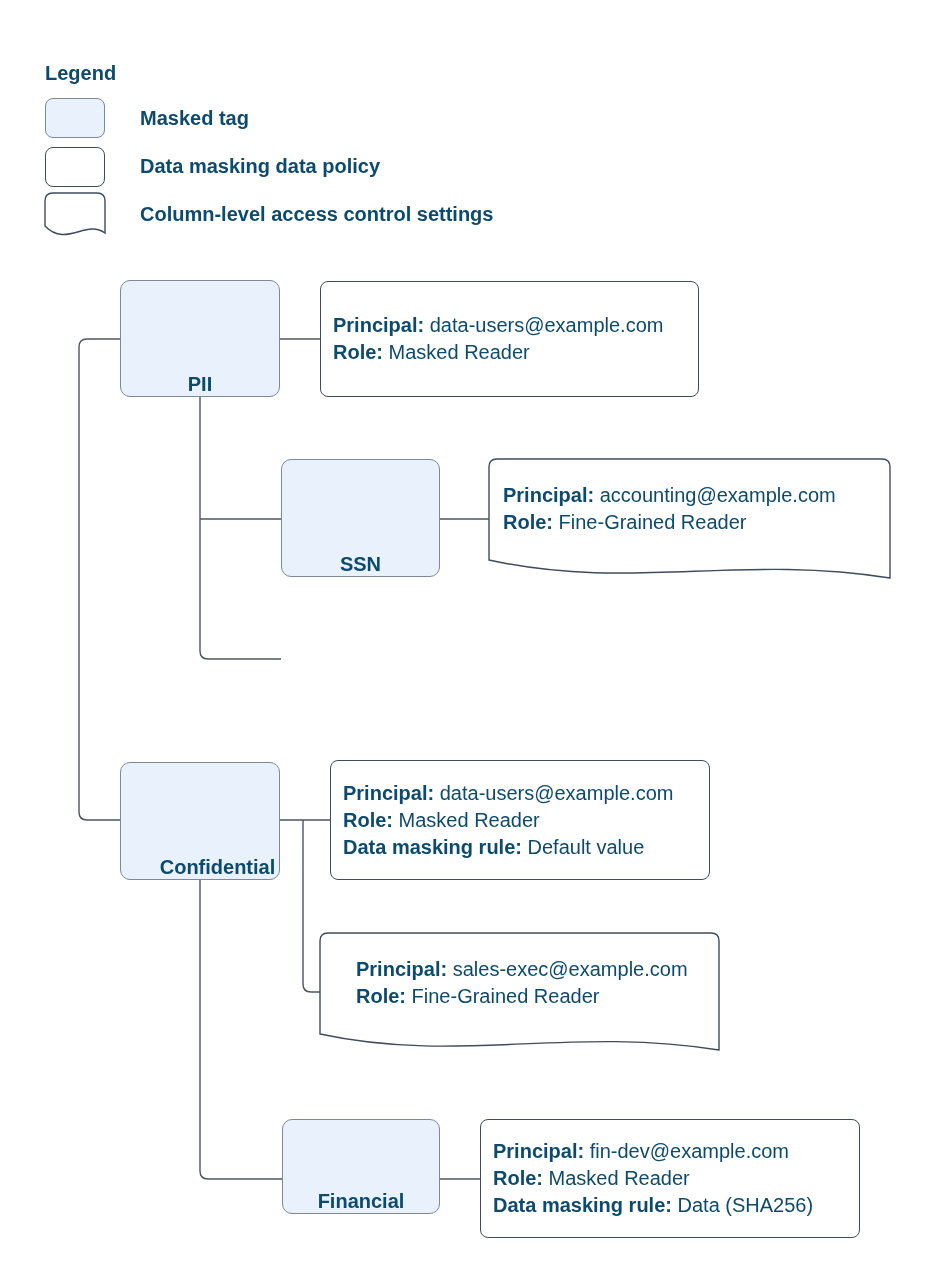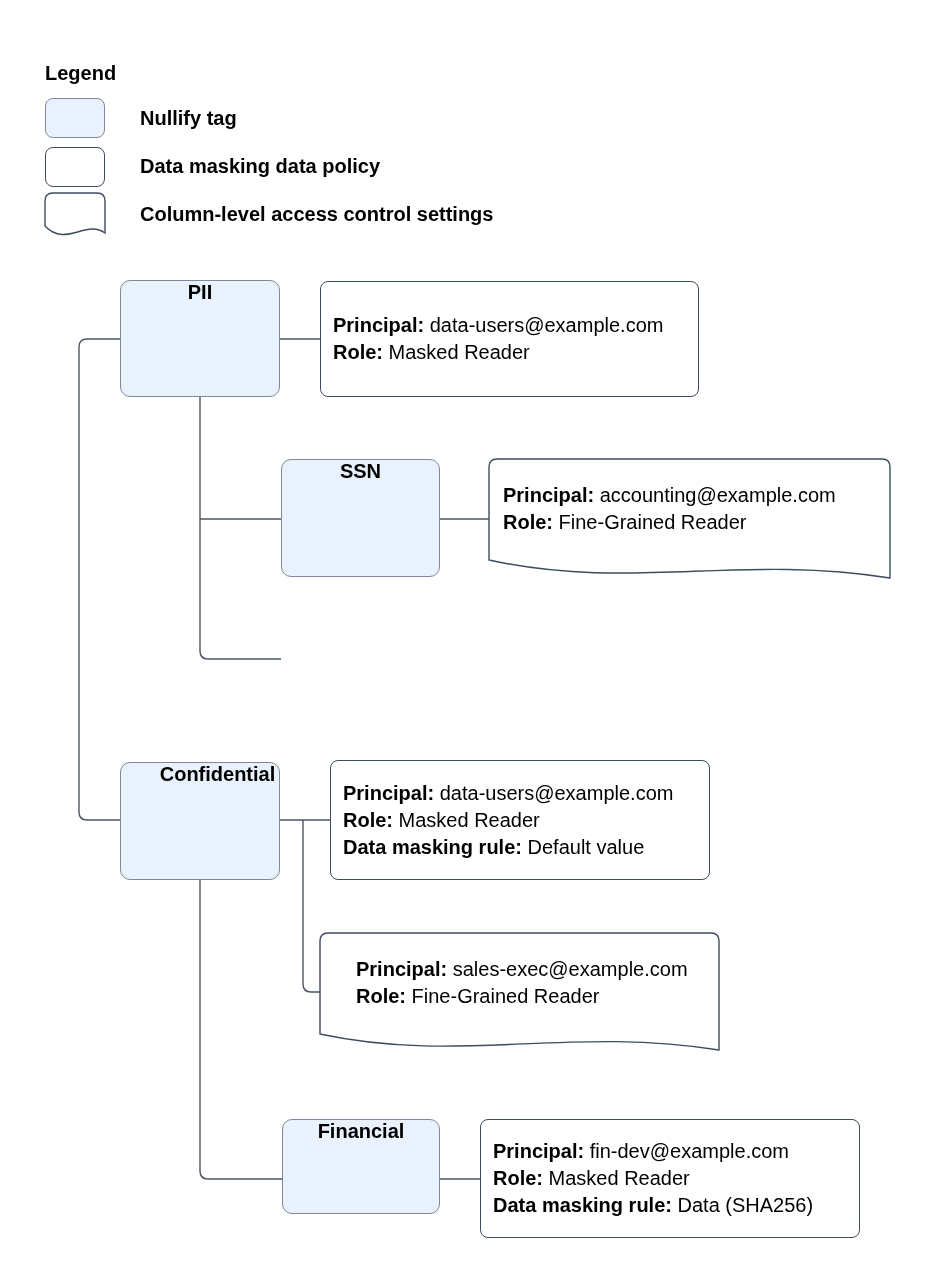--- a/index.html
+++ b/index.html
@@ -1,31 +1,31 @@
 <!DOCTYPE html>
 <html><head>
 <meta charset="utf-8">
 <style>
   html,body{margin:0;padding:0;background:#ffffff;}
   #canvas{
     position:relative;width:930px;height:1280px;background:#ffffff;overflow:hidden;
-    font-family:"Liberation Sans","DejaVu Sans",sans-serif;color:#000000;
+    font-family:"Liberation Sans","DejaVu Sans",sans-serif;color:#0c4a6e;
   }
   svg.layer{position:absolute;left:0;top:0;width:930px;height:1280px;}
   
   .legend-title{position:absolute;left:45px;top:62px;font-size:20px;font-weight:bold;}
   .legend-row{position:absolute;left:45px;height:40px;display:flex;align-items:center;}
   .legend-label{position:absolute;left:140px;font-size:20px;font-weight:bold;white-space:nowrap;}
   .swatch-rect{width:60px;height:40px;border-radius:8px;box-sizing:border-box;}
   .swatch-tag{background:#e9f1fc;border:1.4px solid #7e8899;}
   .swatch-policy{background:#ffffff;border:1.4px solid #3f4c5d;}
   
   .tag{
     position:absolute;background:#e9f1fc;border:1.4px solid #7e8899;border-radius:10px;
-    box-sizing:border-box;display:flex;align-items:flex-start;justify-content:center;
+    box-sizing:border-box;display:flex;align-items:flex-end;justify-content:center;
     font-size:20px;font-weight:bold;
   }
   
   .policy{
     position:absolute;background:#ffffff;border:1.4px solid #3f4c5d;border-radius:8px;
     box-sizing:border-box;display:flex;flex-direction:column;justify-content:center;
     padding:0 10px 0 12px;
   }
   .pline{font-size:20px;line-height:27px;white-space:nowrap;}
   .pline .b{font-weight:bold;}
@@ -59,21 +59,21 @@
     <path d="M489,560 V467 Q489,459 497,459 H882 Q890,459 890,467 V578 C738,554 629,591 489,560 Z"></path>
 
     <path d="M320,1034 V941 Q320,933 328,933 H711 Q719,933 719,941 V1050 C568,1026 459,1064 320,1034 Z"></path>
   </svg>
 
   <div class="legend-title">Legend</div>
 
   <div class="legend-row" style="top:98px;">
     <div class="swatch-rect swatch-tag"></div>
   </div>
-  <div class="legend-label" style="top:107px;">Nullify tag</div>
+  <div class="legend-label" style="top:107px;">Masked tag</div>
 
   <div class="legend-row" style="top:147px;">
     <div class="swatch-rect swatch-policy"></div>
   </div>
   <div class="legend-label" style="top:155px;">Data masking data policy</div>
 
   <div class="legend-label" style="top:203px;">Column-level access control settings</div>
 
   <div class="tag" style="left:120px;top:280px;width:160px;height:117px;">
     <span>PII</span>

